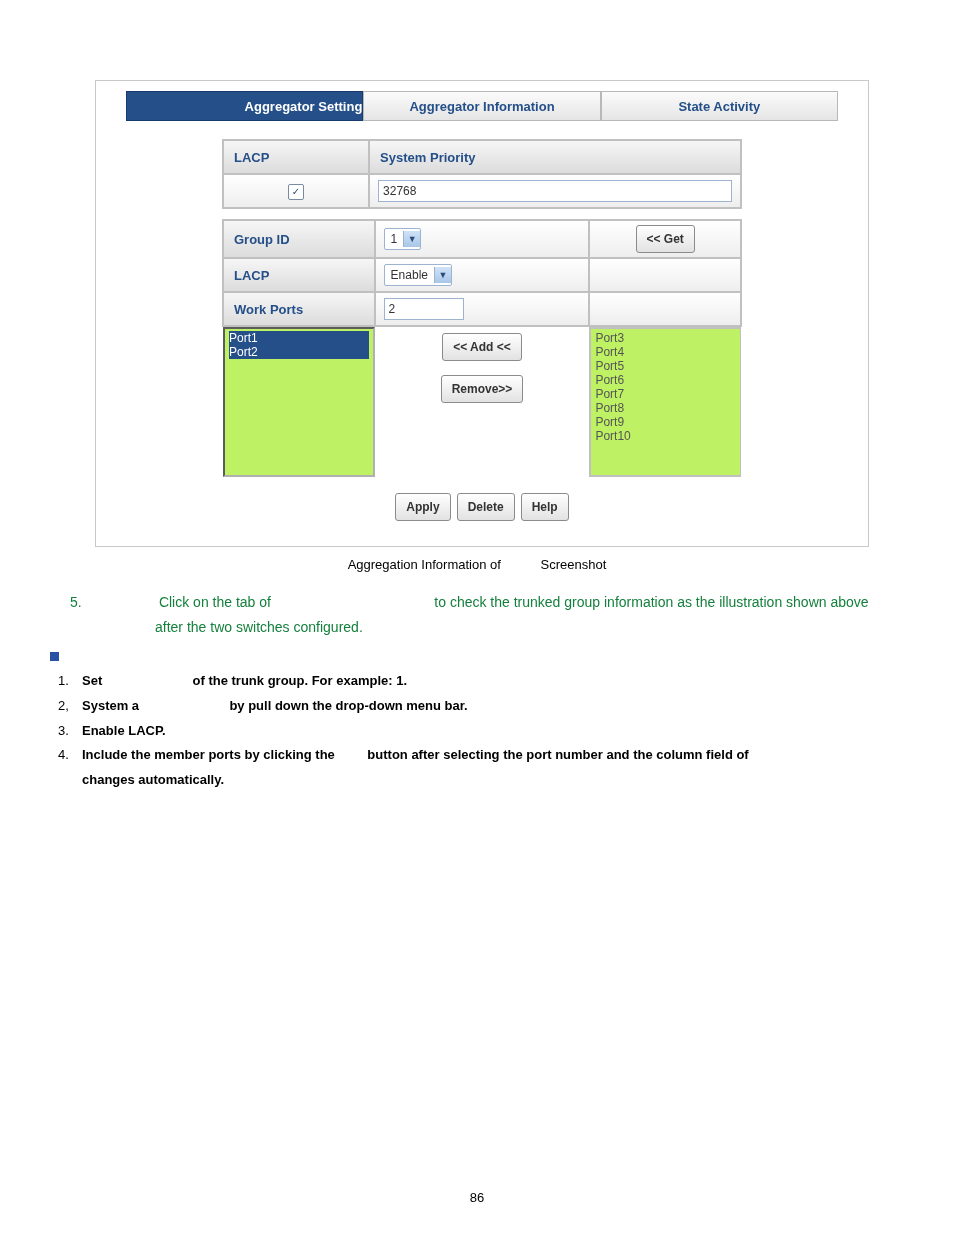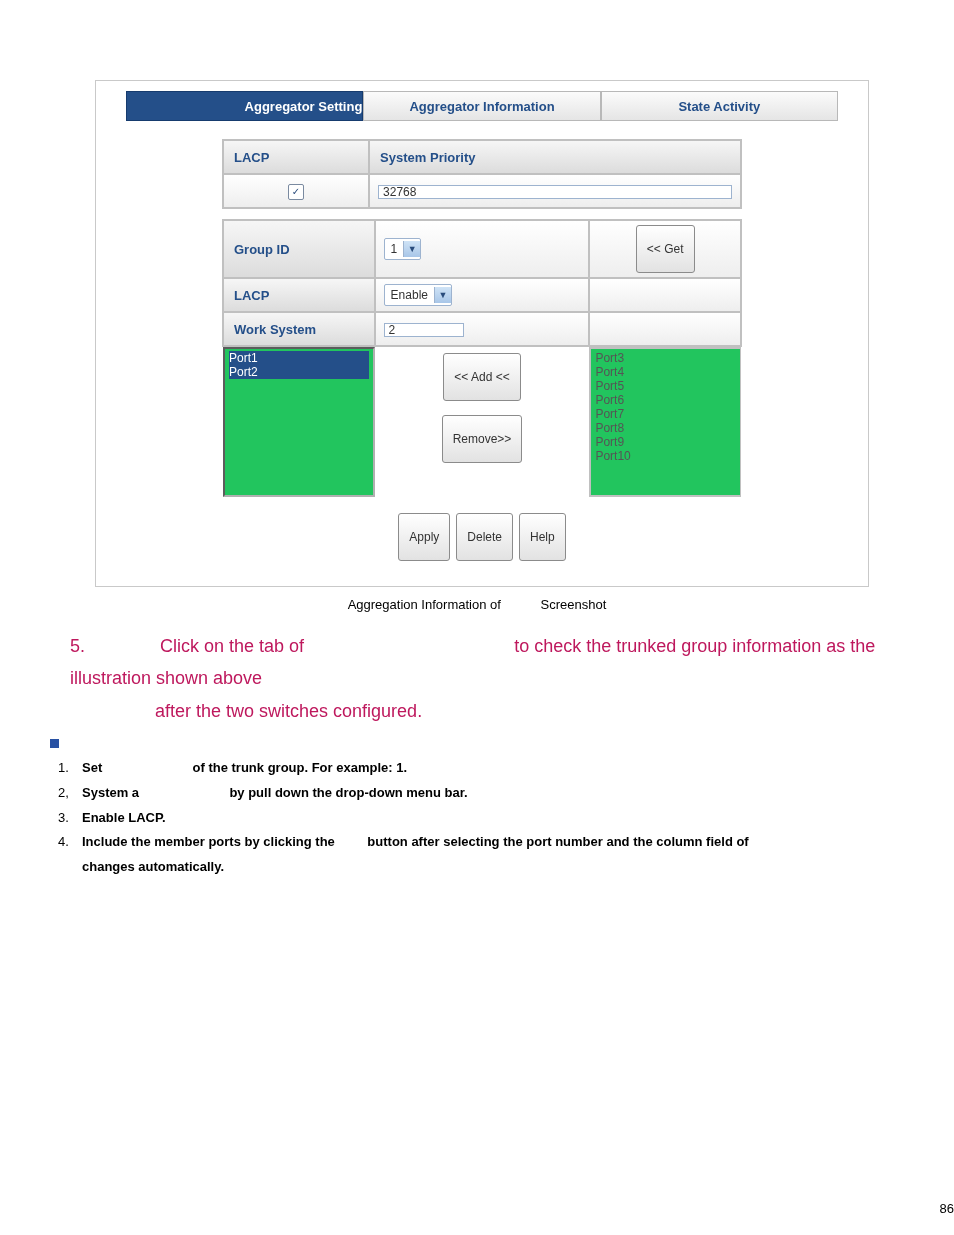--- a/index.html
+++ b/index.html
@@ -101,21 +101,21 @@
     border-radius: 2px;
     display: inline-flex;
     align-items: center;
     justify-content: center;
     background: #fff;
     font-size: 10px;
     color: #2a4c7c;
   }
   .txt {
     width: 100%;
-    height: 14px;
+    height: 22px;
     box-sizing: border-box;
     border: 1px solid #9db3cf;
     padding: 0 4px;
     font-size: 12px;
     color: #333;
     background: #fff;
   }
   .select {
     display: inline-flex;
     align-items: center;
@@ -138,34 +138,35 @@
     justify-content: center;
     color: #2a4c7c;
     font-size: 9px;
   }
   .btn {
     display: inline-block;
     font-size: 12px;
     color: #333;
     border: 1px solid #8b8b8b;
     border-radius: 3px;
-    padding: 16px 10px;
+    padding: 6px 10px;
     background: linear-gradient(#ffffff, #e2e2e2);
     cursor: pointer;
+    font-weight: bold;
   }
   .listbox {
     border: 2px solid #c0c0c0;
     border-right: 1px solid #c0c0c0;
     height: 150px;
     box-sizing: border-box;
     padding: 2px 4px;
     font-size: 12px;
     color: #555;
     overflow: hidden;
-    background: #22c55e;
+    background: #bef264;
   }
   .listbox.selected {
     border: 2px inset #b0b0b0;
   }
   .listbox .item.sel {
     background: #244f89;
     color: #fff;
   }
   .middle-btns {
     display: flex;
@@ -180,22 +181,22 @@
     justify-content: center;
     gap: 6px;
   }
   
   .caption {
     text-align: center;
     font-size: 13px;
     margin: 10px 0 18px 0;
   }
   .body-text {
-    font-size: 18px;
-    color: #be185d;
+    font-size: 14px;
+    color: #15803d;
     line-height: 1.8;
     margin: 0 0 0 20px;
   }
   .body-text .indent {
     display: block;
     margin-left: 85px;
   }
   .ol {
     margin: 6px 0 0 8px;
     font-size: 13px;
@@ -221,24 +222,24 @@
     vertical-align: middle;
   }
   .subhead {
     font-size: 13px;
     font-weight: bold;
     color: #2851a3;
     margin: 8px 0 4px 0;
   }
   .pagenum {
     position: absolute;
-    bottom: 19px;
+    bottom: 30px;
     left: 0;
     right: 0;
-    text-align: right;
+    text-align: center;
     font-size: 13px;
   }
 </style>
 </head>
 <body>
 
 <div class="page">
 
   <div class="ui-box">
 
@@ -297,21 +298,21 @@
             <th>LACP</th>
             <td>
               <span class="select">
                 <span>Enable</span>
                 <span class="arrow">▼</span>
               </span>
             </td>
             <td></td>
           </tr>
           <tr>
-            <th>Work System</th>
+            <th>Work Ports</th>
             <td>
               <input class="txt" style="width: 80px;" type="text" value="2">
             </td>
             <td></td>
           </tr>
           <tr>
             <td class="flat" style="vertical-align:top">
               <div class="listbox selected">
                 <div class="item sel">Port1</div>
                 <div class="item sel">Port2</div>

